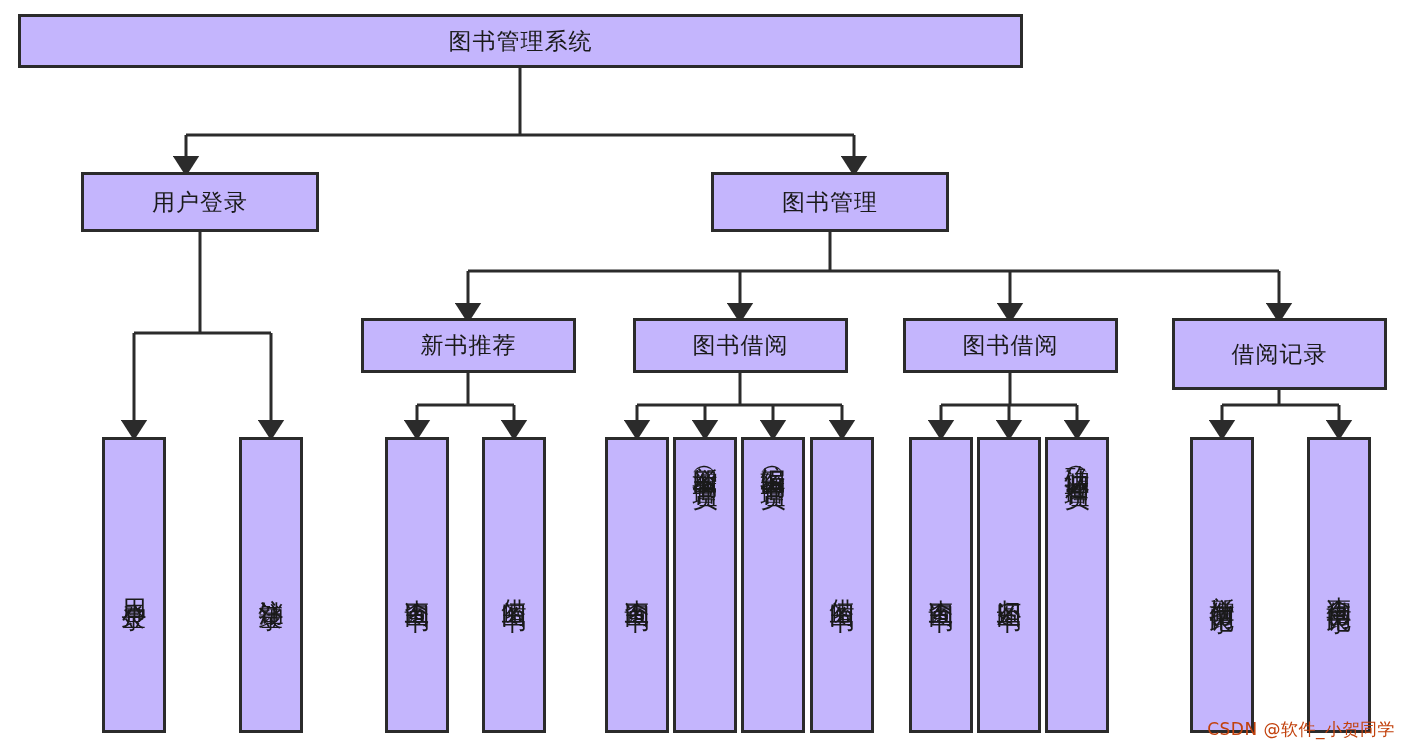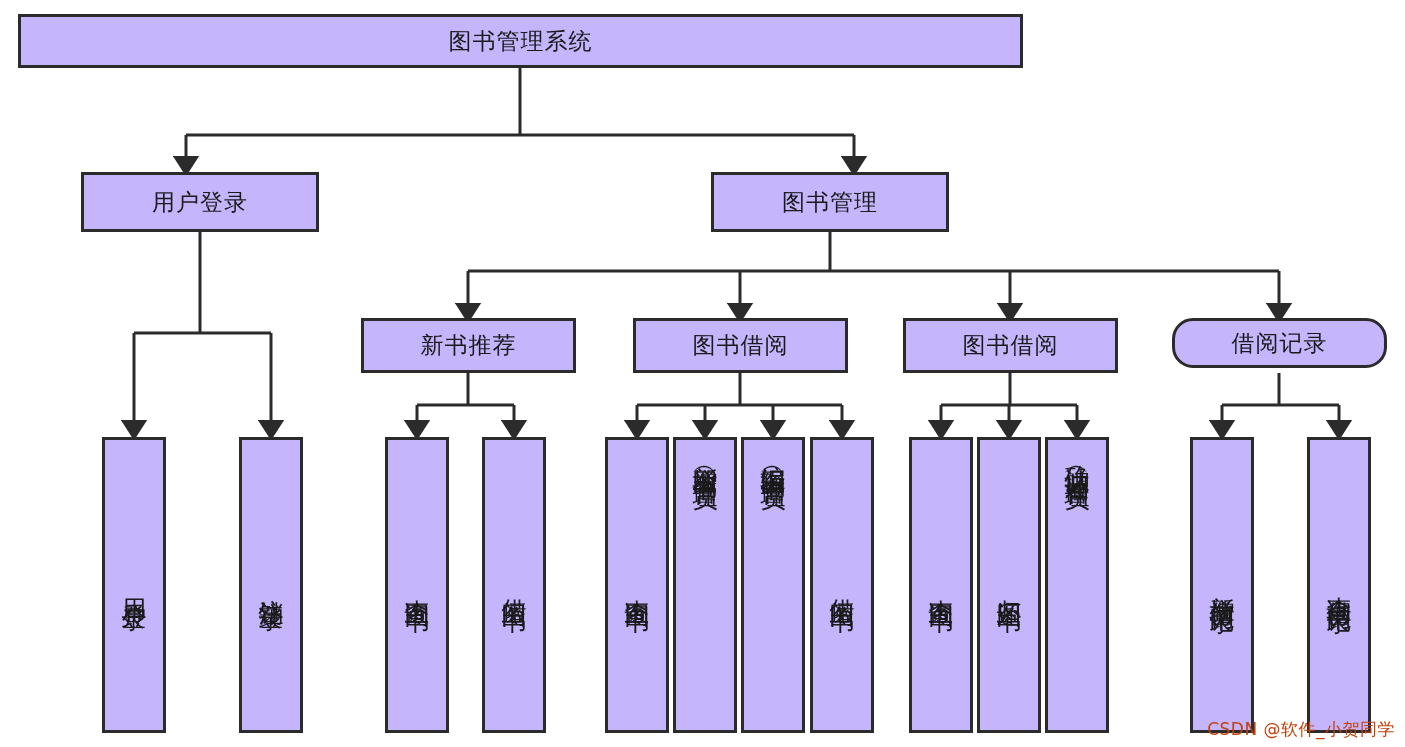--- a/index.html
+++ b/index.html
@@ -141,21 +141,21 @@
 
   <div class="node h" style="left:361px; top:318px; width:215px; height:55px;">
     <span class="label">新书推荐</span>
   </div>
   <div class="node h" style="left:633px; top:318px; width:215px; height:55px;">
     <span class="label">图书借阅</span>
   </div>
   <div class="node h" style="left:903px; top:318px; width:215px; height:55px;">
     <span class="label">图书借阅</span>
   </div>
-  <div class="node h" style="left:1172px; top:318px; width:215px; height:50px;border-radius:21px;">
+  <div class="node h" style="left:1172px; top:318px; width:215px; height:72px;">
     <span class="label">借阅记录</span>
   </div>
 
   <div class="node v mid" style="left:102px; top:437px; width:64px; height:296px;">
     <span class="label">用户登录</span>
   </div>
   <div class="node v mid" style="left:239px; top:437px; width:64px; height:296px;">
     <span class="label">注销登录</span>
   </div>
 

